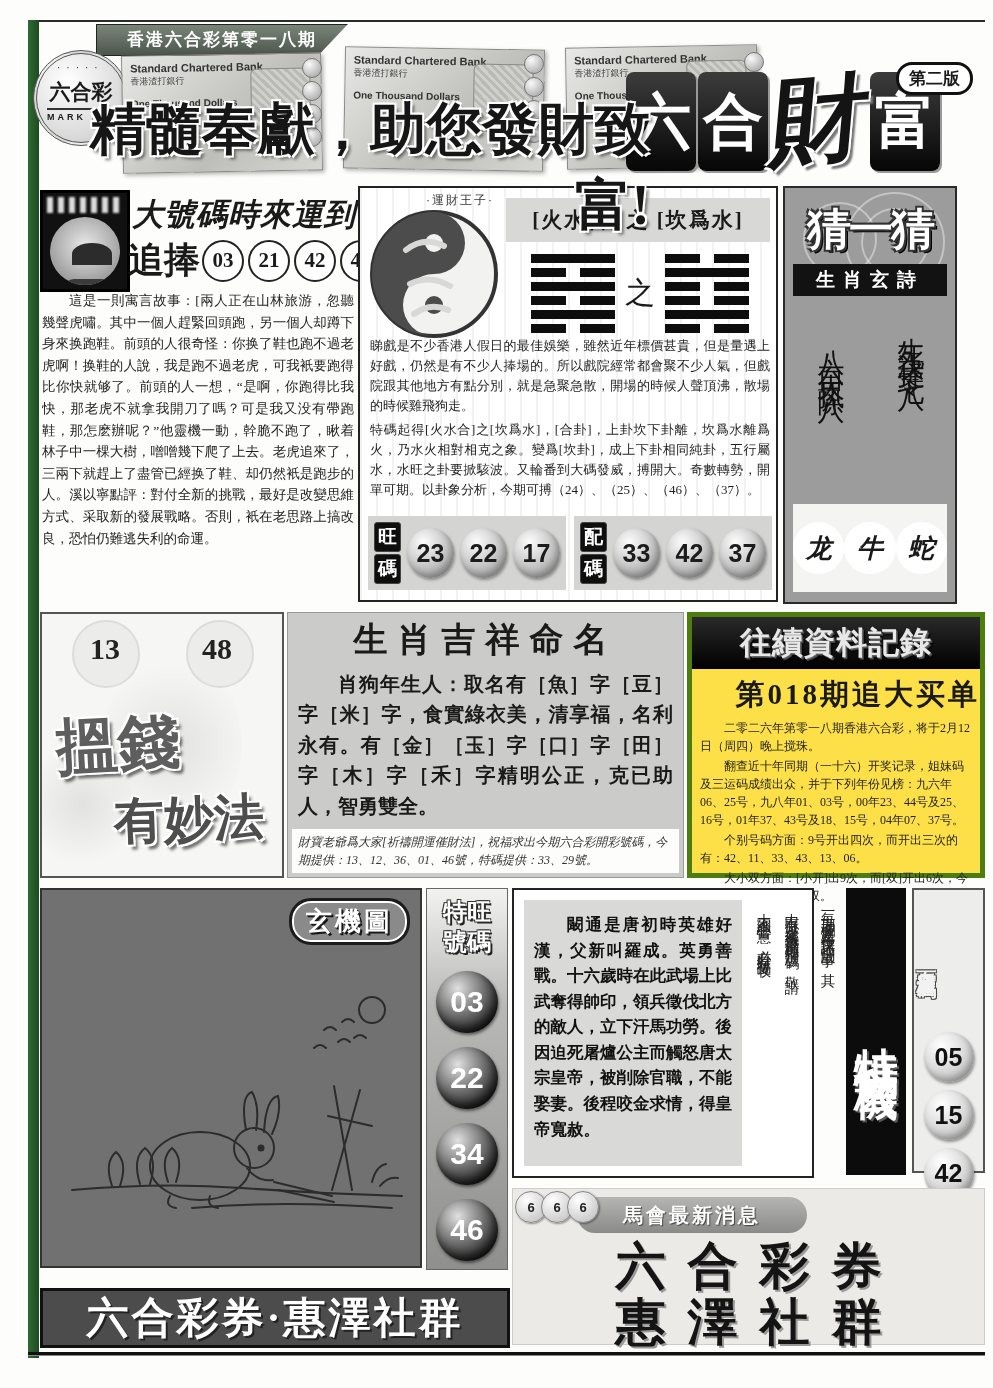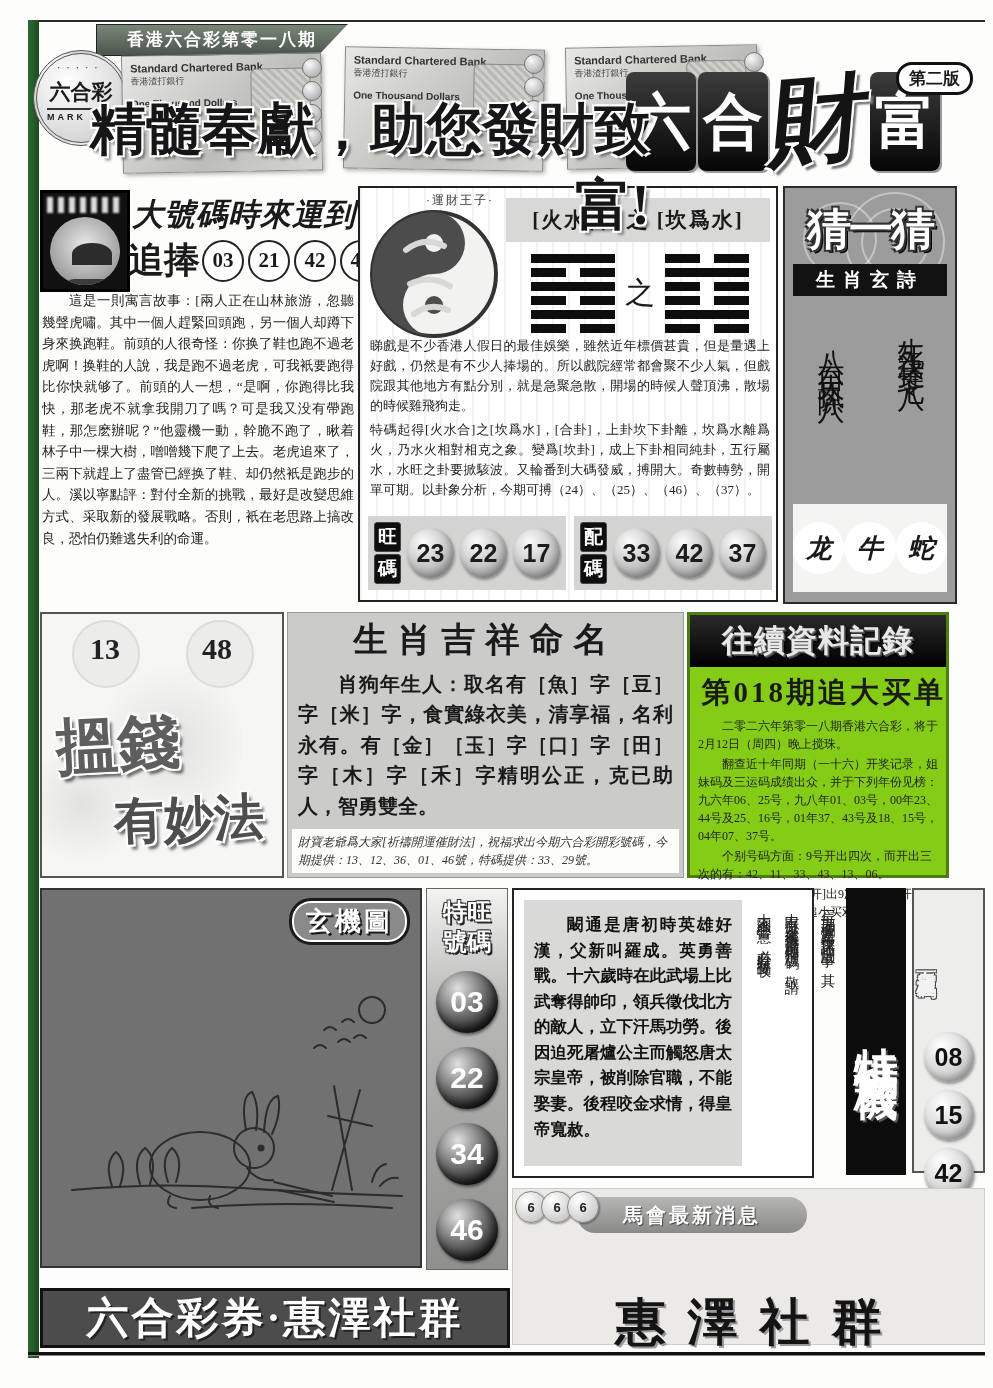--- a/index.html
+++ b/index.html
@@ -122,21 +122,21 @@
         transform:rotate(-2deg);}
 
   .naming{left:287px;top:612px;width:397px;height:266px;background:#cbcbc9;border:1px solid #9a9a98;
           box-sizing:border-box;overflow:hidden;}
   .naming .ntitle{text-align:center;font-size:34px;font-weight:900;font-family:"Liberation Serif",serif;
           letter-spacing:10px;margin-top:4px;}
   .naming .nbody{margin:6px 10px 0;font-size:20px;font-weight:bold;line-height:1.52;text-align:justify;text-indent:2em;}
   .naming .nfoot{position:absolute;left:4px;right:4px;bottom:4px;background:#fdfdfb;font-size:12px;
           font-style:italic;font-family:"Liberation Serif",serif;padding:4px 6px;line-height:1.5;color:#333;}
 
-  .records{left:687px;top:612px;width:262px;height:266px;border:3px solid #4d7c0f;box-sizing:border-box;background:#84cc16;}
+  .records{left:687px;top:612px;width:298px;height:266px;border:5px solid #4d7c0f;box-sizing:border-box;background:#fde047;}
   .rbanner{height:52px;background:linear-gradient(180deg,#2a2a2a,#000);display:flex;align-items:center;justify-content:center;
            font-size:31px;font-weight:900;font-family:"Liberation Serif",serif;color:#e8e8e8;letter-spacing:1px;
            text-shadow:1px 1px 0 #666,2px 2px 0 #444,3px 3px 2px #000;}
   .rhead{text-align:right;font-size:29px;font-weight:bold;font-family:"Liberation Serif",serif;letter-spacing:3px;margin-top:6px;}
   .rbody{margin:4px 8px 0;font-size:12px;line-height:1.5;font-family:"Liberation Serif",serif;color:#222;}
   .rbody p{margin:0 0 2px;text-indent:2em;}
 
   
   .mystery{left:40px;top:888px;width:382px;height:380px;background:#717171;border:2px solid #333;box-sizing:border-box;}
   .mbadge{position:absolute;top:8px;right:10px;background:#8a8a8a;border:3px solid #1c1c1c;border-radius:22px;
@@ -421,32 +421,33 @@
     <div class="vnote" style="left:268px;top:12px;">中有微妙之玄機透露當期特別號碼，敬請</div>
   </div>
   <div class="abs vnote" style="left:818px;top:900px;">每一期本欄將爲各位講述一則故事，其</div>
 
   <div class="abs specialbanner">
     <div class="vt">特碼玄機</div>
   </div>
 
   <div class="abs bailing">
     <div class="btitle">百靈通選碼</div>
-    <div class="lball">08</div>
+    <div class="lball">05</div>
     <div class="lball">15</div>
     <div class="lball">42</div>
     <div class="lball">28</div>
   </div>
 
   <div class="abs jockey">
     <div class="jpill">馬會最新消息</div>
     <div class="jballs">
       <div class="jball">6</div>
       <div class="jball">6</div>
       <div class="jball">6</div>
     </div>
+    <div class="jline jl1">六合彩券</div>
     <div class="jline jl2">惠澤社群</div>
   </div>
 
   <div class="abs bottombanner">六合彩券·惠澤社群</div>
 
   <div class="abs bottomline"></div>
 </div>
 
 </body></html>

